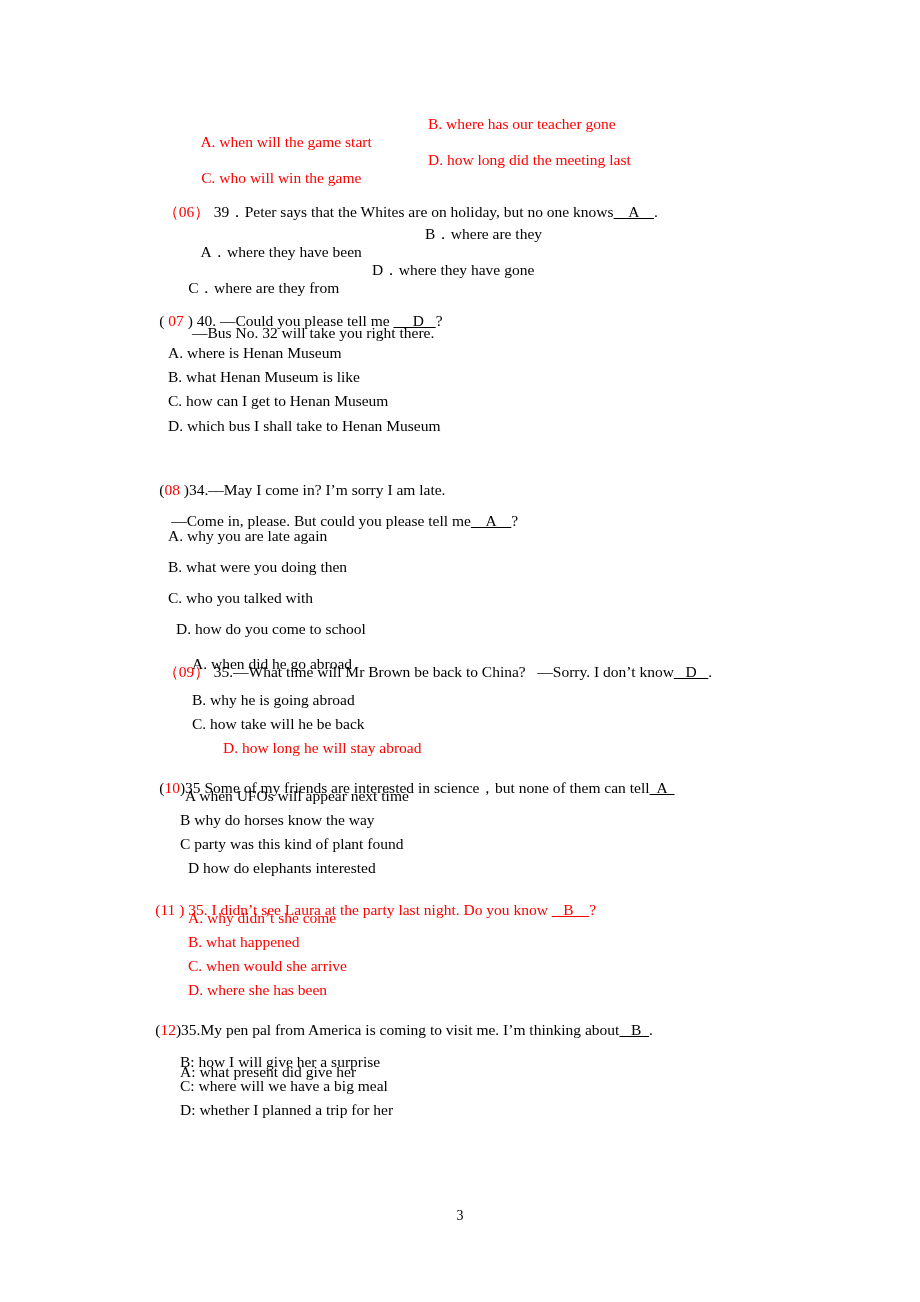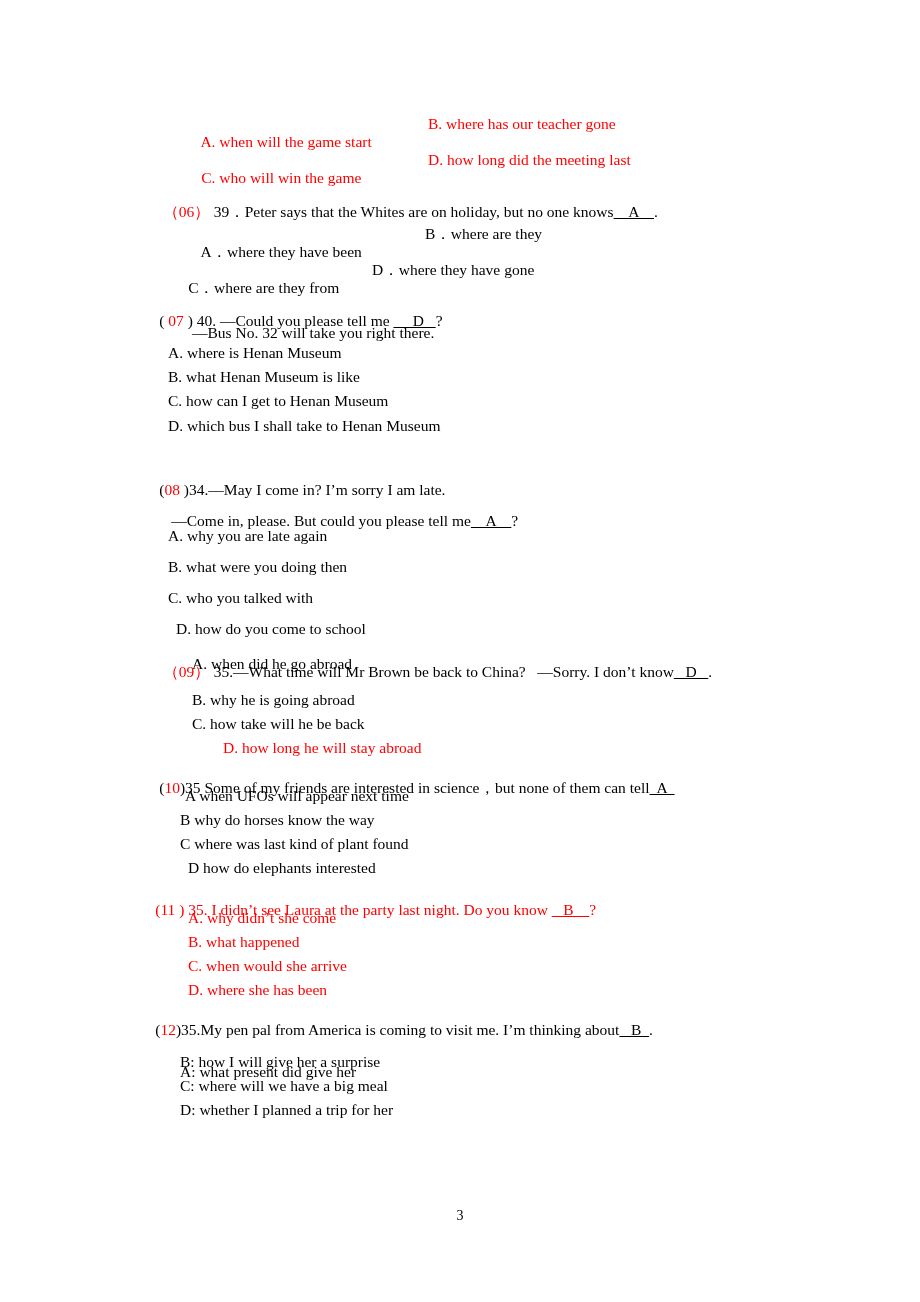--- a/index.html
+++ b/index.html
@@ -116,21 +116,21 @@
     <div class="line blk" style="position:absolute; left:192px; top:656px;">A. when did he go abroad</div>
     <div class="line blk" style="position:absolute; left:192px; top:692px;">B. why he is going abroad</div>
     <div class="line blk" style="position:absolute; left:192px; top:716px;">C. how take will he be back</div>
     <div class="line red" style="position:absolute; left:192px; top:740px;margin-left:31px;">D. how long he will stay abroad</div>
 
     <div class="line" style="position:absolute; left:136px; top:764px;">
       <span class="blk">(</span><span class="red">10</span><span class="blk">)</span><span class="blk">35 Some of my friends are interested in science，but none of them can tell</span><span class="blank blk">  A  </span>
     </div>
     <div class="line blk" style="position:absolute; left:185px; top:788px;">A when UFOs will appear next time</div>
     <div class="line blk" style="position:absolute; left:180px; top:812px;">B why do horses know the way</div>
-    <div class="line blk" style="position:absolute; left:180px; top:836px;">C where was last kind of plant found</div>
+    <div class="line blk" style="position:absolute; left:180px; top:836px;">C party was this kind of plant found</div>
     <div class="line blk" style="position:absolute; left:188px; top:860px;">D how do elephants interested</div>
 
     <div class="line red" style="position:absolute; left:132px; top:886px;">
       <span>(11 )</span><span> 35. I didn’t see Laura at the party last night. Do you know </span><span class="blank">   B    </span><span>?</span>
     </div>
     <div class="line red" style="position:absolute; left:188px; top:910px;">A. why didn’t she come</div>
     <div class="line red" style="position:absolute; left:188px; top:934px;">B. what happened</div>
     <div class="line red" style="position:absolute; left:188px; top:958px;">C. when would she arrive</div>
     <div class="line red" style="position:absolute; left:188px; top:982px;">D. where she has been</div>
 

